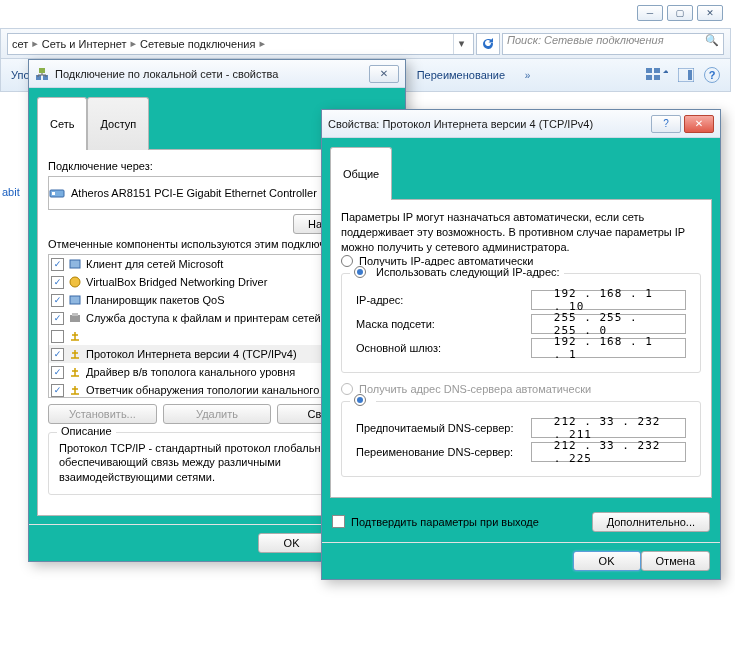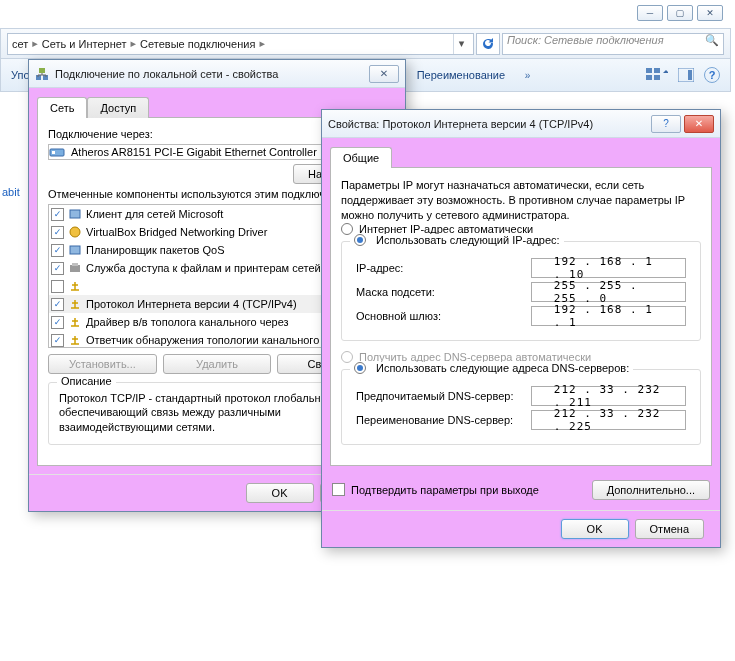--- a/index.html
+++ b/index.html
@@ -13,47 +13,47 @@
 .addr-drop{width:16px;text-align:center;color:#555;border-left:1px solid #d0d9e4;margin-left:auto;height:100%;display:flex;align-items:center;justify-content:center}
 .refresh{width:24px;height:22px;border:1px solid #b5c4d6;background:#fff;display:flex;align-items:center;justify-content:center;color:#2a6fc9}
 .search{width:222px;height:22px;border:1px solid #b5c4d6;background:#fff;display:flex;padding:0 4px;color:#8a8a8a;font-style:italic;position:relative}
 .search .sicon{position:absolute;right:4px;color:#5a88c0;font-style:normal}
 .cmd-row{display:flex;align-items:center;height:32px;background:linear-gradient(#f3f8fd,#e2edf8);padding:0 10px;gap:18px;color:#18437f}
 .cmd-drop::after{content:" ▾";font-size:8px;color:#3a6aa8}
 .cmd-right{margin-left:auto;display:flex;gap:10px;align-items:center;color:#3a6aa8}
 .chev{color:#3a6aa8;font-size:10px}
 .sidebar-stub{position:absolute;left:0;top:94px;width:24px;color:#1a5fbf;font-size:11px}
 
-.dialog{position:absolute;background:#f0abfc;border:1px solid #6b88a8;box-shadow:4px 4px 12px rgba(0,0,0,.25)}
+.dialog{position:absolute;background:#14b8a6;border:1px solid #6b88a8;box-shadow:4px 4px 12px rgba(0,0,0,.25)}
 .titlebar{height:28px;background:linear-gradient(#fafcfe,#e6eef8);display:flex;align-items:center;padding:0 6px;color:#1a1a1a;border-bottom:1px solid #cfd9e6}
 .titlebar .ticon{width:14px;height:14px;margin-right:6px;display:inline-flex}
 .titlebar .spacer{flex:1}
 .tb-btn{width:30px;height:18px;border:1px solid #9cb1c9;border-radius:2px;background:linear-gradient(#fefefe,#e4ebf4);display:flex;align-items:center;justify-content:center;font-size:10px;color:#4a6080;margin-left:3px}
 .tb-close{background:linear-gradient(#f6a9a0,#e05a4a);color:#fff;border-color:#b84433}
 .tabstrip{display:flex;padding:8px 8px 0 8px;gap:0}
-.tab{padding:4px 12px;border:1px solid #b7b7b7;border-bottom:none;background:linear-gradient(#fdfdfd,#f0f0f0);border-top-left-radius:3px;border-top-right-radius:3px;position:relative;top:1px}
+.tab{padding:20px 12px;border:1px solid #b7b7b7;border-bottom:none;background:linear-gradient(#fdfdfd,#f0f0f0);border-top-left-radius:3px;border-top-right-radius:3px;position:relative;top:1px}
 .tab.active{background:#fff;z-index:2}
 .tab.inactive{background:linear-gradient(#f2f2f2,#e6e6e6)}
 .tab-body{border:1px solid #b7b7b7;margin:0 8px 8px 8px;padding:10px;background:#fff}
 .label{color:#000;margin-bottom:4px}
-.adapter-row{display:flex;align-items:center;border:1px solid #bcbcbc;background:#fff;height:16px;padding:0 0;gap:6px;margin-bottom:8px}
+.adapter-row{display:flex;align-items:center;border:1px solid #bcbcbc;background:#fff;height:34px;padding:0 0;gap:6px;margin-bottom:8px}
 .adapter-icon{width:16px;height:16px}
 .btn{background:linear-gradient(#fdfdfd,#e7e7e7);border:1px solid #acacac;border-radius:3px;padding:3px 14px;color:#000;text-align:center;min-width:68px}
 .btn.disabled{color:#9a9a9a}
 .btn.default{border:1px solid #5b9dd9;box-shadow:0 0 2px #7db7ea}
 .comp-list{border:1px solid #bcbcbc;height:144px;overflow:hidden;background:#fff;margin-bottom:6px}
 .comp-item{display:flex;align-items:center;height:18px;padding:0 2px;gap:4px}
 .comp-item.sel{background:#f0f0f0}
 .cb{width:13px;height:13px;border:1px solid #8a8a8a;background:#fff;display:inline-flex;align-items:center;justify-content:center;font-size:9px;color:#2a6fc9}
 .ci{width:14px;height:14px;display:inline-block}
 .btn-row{display:flex;gap:6px;margin-bottom:8px}
 .groupbox{border:1px solid #dcdcdc;border-radius:3px;padding:8px 10px 10px 10px;position:relative;margin-bottom:10px}
 .groupbox>.gtitle{position:absolute;top:-8px;left:8px;background:#fff;padding:0 4px;display:flex;align-items:center;gap:4px}
 .desc{color:#000;line-height:1.3}
-.dlg-buttons{display:flex;justify-content:flex-end;gap:6px;padding:8px 16px;border-top:1px solid #e2e2e2}
+.dlg-buttons{display:flex;justify-content:flex-end;padding:8px 10px;border-top:1px solid #e2e2e2}
 
 .helptext{line-height:1.35;}
 .rad{width:12px;height:12px;border:1px solid #7a7a7a;border-radius:50%;display:inline-flex;align-items:center;justify-content:center;margin-right:6px;background:#fff}
 .rad.on::after{content:"";width:6px;height:6px;background:#3b7acc;border-radius:50%}
 .rad.disabled{border-color:#bdbdbd}
 .radio-row{display:flex;align-items:center;margin-bottom:6px}
 .radio-row.disabled{color:#9a9a9a}
 .field-row{display:flex;align-items:center;margin:4px 4px}
 .field-row .fl{width:176px}
 .ipbox{border:1px solid #acacac;background:#fff;height:20px;width:156px;display:flex;align-items:center;padding:0 22px;letter-spacing:1px;font-family:Consolas,monospace;font-size:11px}
@@ -209,21 +209,21 @@
           </span>
           <span>Протокол Интернета версии 4 (TCP/IPv4)</span>
         </div>
         <div class="comp-item">
           <span class="cb">✓</span>
           <span class="ci">
             <svg width="14" height="14">
               <path d="M3 11h8M7 11V3M4 6h6" stroke="#d0a000" stroke-width="1.5" fill="none"></path>
             </svg>
           </span>
-          <span>Драйвер в/в тополога канального через</span>
+          <span>Драйвер в/в тополога канального уровня</span>
         </div>
         <div class="comp-item">
           <span class="cb">✓</span>
           <span class="ci">
             <svg width="14" height="14">
               <path d="M3 11h8M7 11V3M4 6h6" stroke="#d0a000" stroke-width="1.5" fill="none"></path>
             </svg>
           </span>
           <span>Ответчик обнаружения топологии канального уровня</span>
         </div>
@@ -252,21 +252,21 @@
     <div class="tb-btn tb-close">✕</div>
   </div>
   <div class="tabstrip">
     <div class="tab active">Общие</div>
   </div>
   <div class="tab-body">
     <div class="helptext">Параметры IP могут назначаться автоматически, если сеть поддерживает эту возможность. В противном случае параметры IP можно получить у сетевого администратора.</div>
 
     <div class="radio-row">
       <span class="rad"></span>
-      <span>Интернет IP-адрес автоматически</span>
+      <span>Получить IP-адрес автоматически</span>
     </div>
     <div class="groupbox" style="padding-top:12px">
       <div class="gtitle">
         <span class="rad on"></span>
         <span>Использовать следующий IP-адрес:</span>
       </div>
       <div class="field-row">
         <span class="fl">IP-адрес:</span>
         <span class="ipbox">192 . 168 .  1  .  10</span>
       </div>
@@ -280,21 +280,20 @@
       </div>
     </div>
 
     <div class="radio-row disabled">
       <span class="rad disabled"></span>
       <span>Получить адрес DNS-сервера автоматически</span>
     </div>
     <div class="groupbox" style="padding-top:12px">
       <div class="gtitle">
         <span class="rad on"></span>
-        <span>Использовать следующие адреса DNS-серверов:</span>
       </div>
       <div class="field-row">
         <span class="fl">Предпочитаемый DNS-сервер:</span>
         <span class="ipbox">212 .  33 . 232 . 211</span>
       </div>
       <div class="field-row">
         <span class="fl">Переименование DNS-сервер:</span>
         <span class="ipbox">212 .  33 . 232 . 225</span>
       </div>
     </div>

